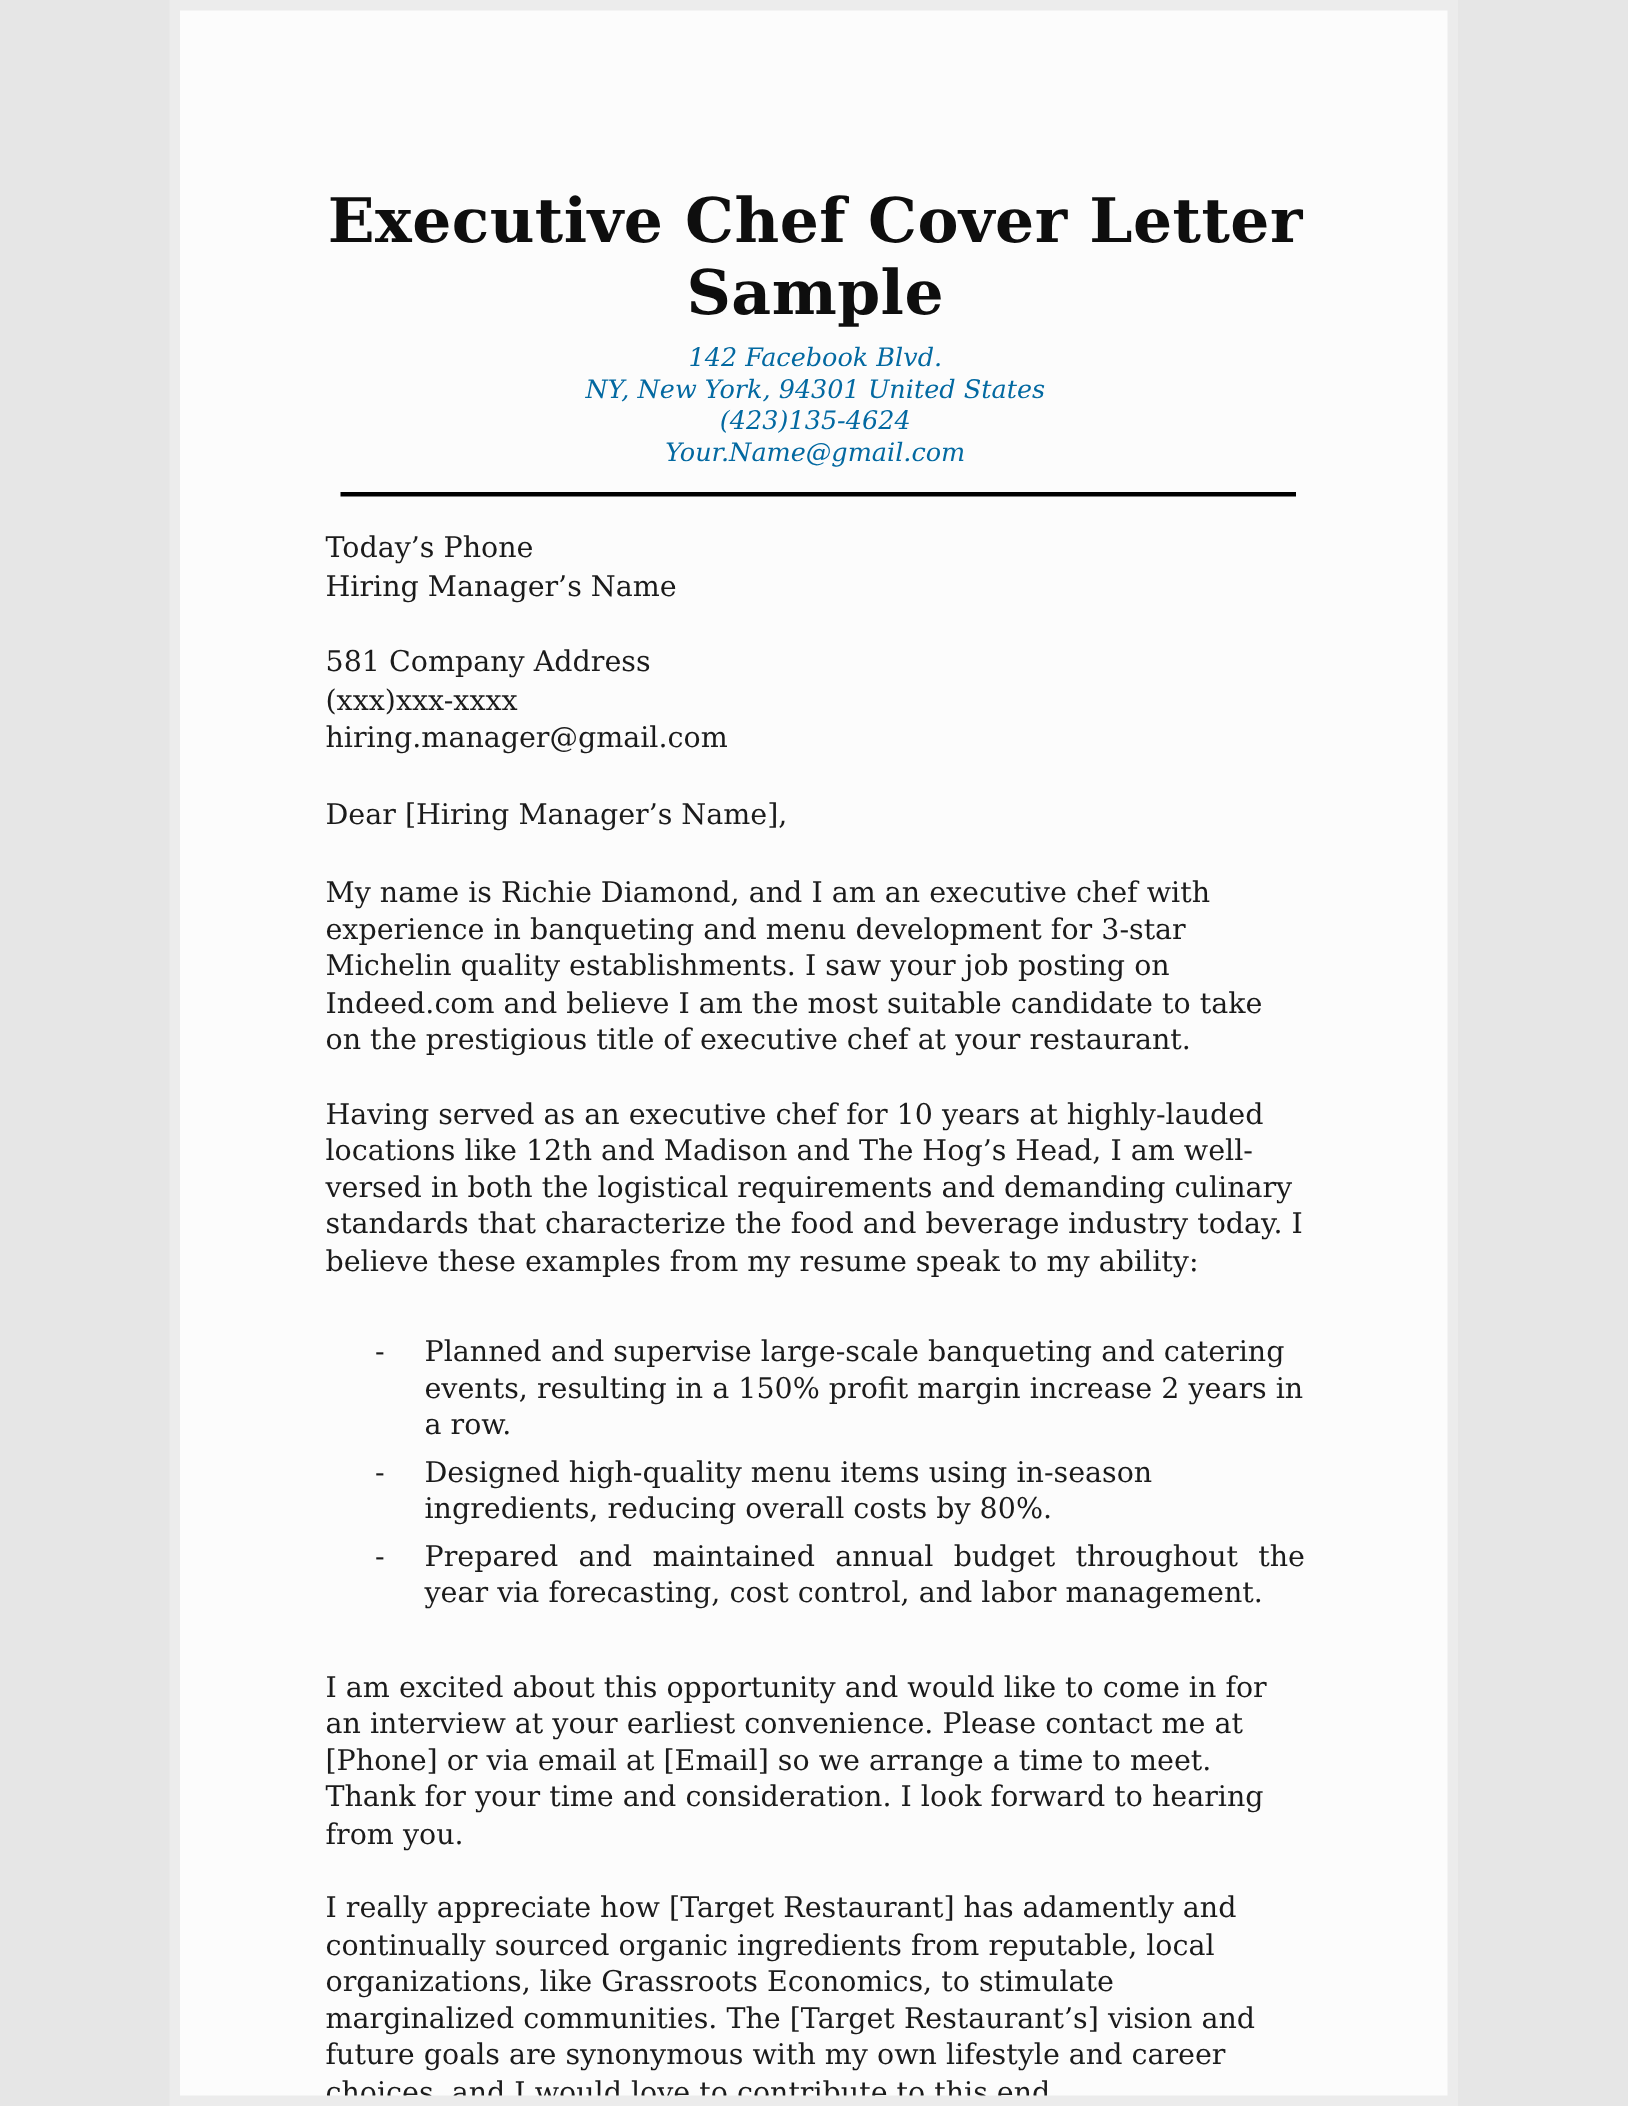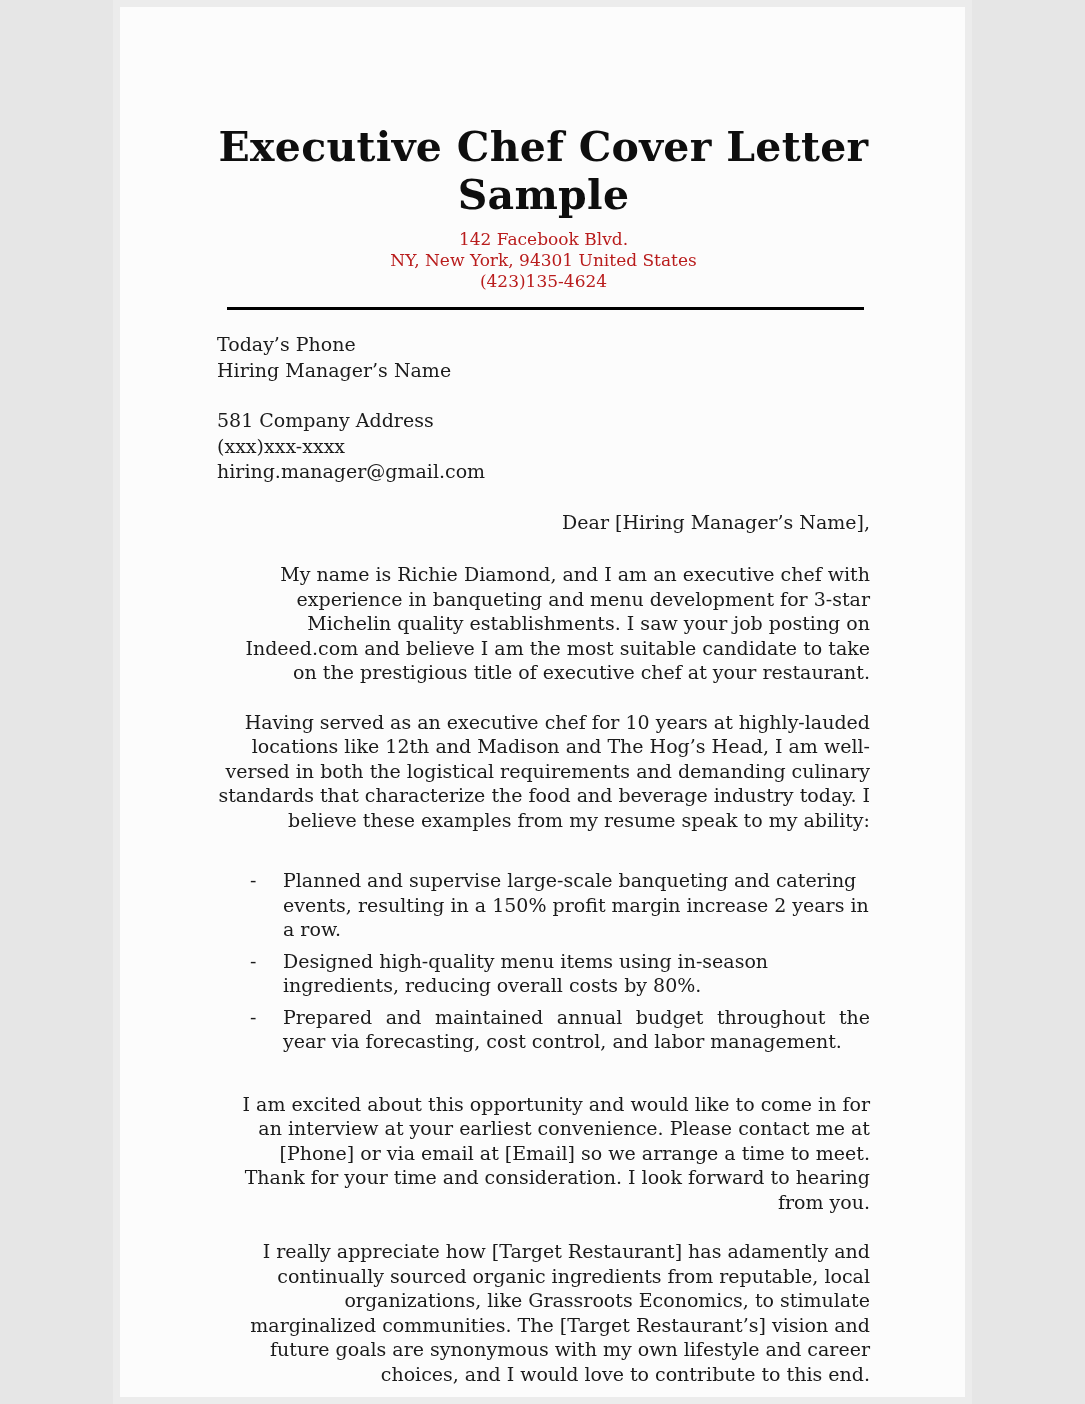--- a/index.html
+++ b/index.html
@@ -33,41 +33,41 @@
   .letter-title {
     font-size: 41px;
     font-weight: 700;
     margin: 0 0 10px 0;
     color: #0e0e0e;
     letter-spacing: 0.3px;
   }
   .contact-line {
     font-size: 17px;
     line-height: 21px;
-    color: #b91c1c;
+    color: #0369a1;
+    font-style: italic;
   }
   .divider {
     border: none;
     border-top: 3px solid #000;
     margin: 15px 6px 0 10px;
   }
   .letter-body {
     margin-top: 22px;
     font-size: 19px;
     line-height: 24.5px;
   }
   .block {
     margin: 0 0 25px 0;
   }
   .block .line {
     line-height: 25.5px;
   }
   .letter-body p {
     margin: 0 0 23px 0;
-    text-align: right;
   }
   p.salutation {
     margin-bottom: 28px;
   }
   p.paragraph {
     margin-bottom: 25px;
   }
   .bullet-list {
     list-style: none;
     margin: 36px 0 38px 0;
@@ -98,20 +98,21 @@
 <body>
 
 <div class="canvas">
   <div class="page">
 
     <header class="letter-header">
       <h1 class="letter-title">Executive Chef Cover Letter Sample</h1>
       <div class="contact-line">142 Facebook Blvd.</div>
       <div class="contact-line">NY, New York, 94301 United States</div>
       <div class="contact-line">(423)135-4624</div>
+      <div class="contact-line">Your.Name@gmail.com</div>
       <hr class="divider">
     </header>
 
     <main class="letter-body">
 
       <div class="block">
         <div class="line">Today’s Phone</div>
         <div class="line">Hiring Manager’s Name</div>
       </div>
 

